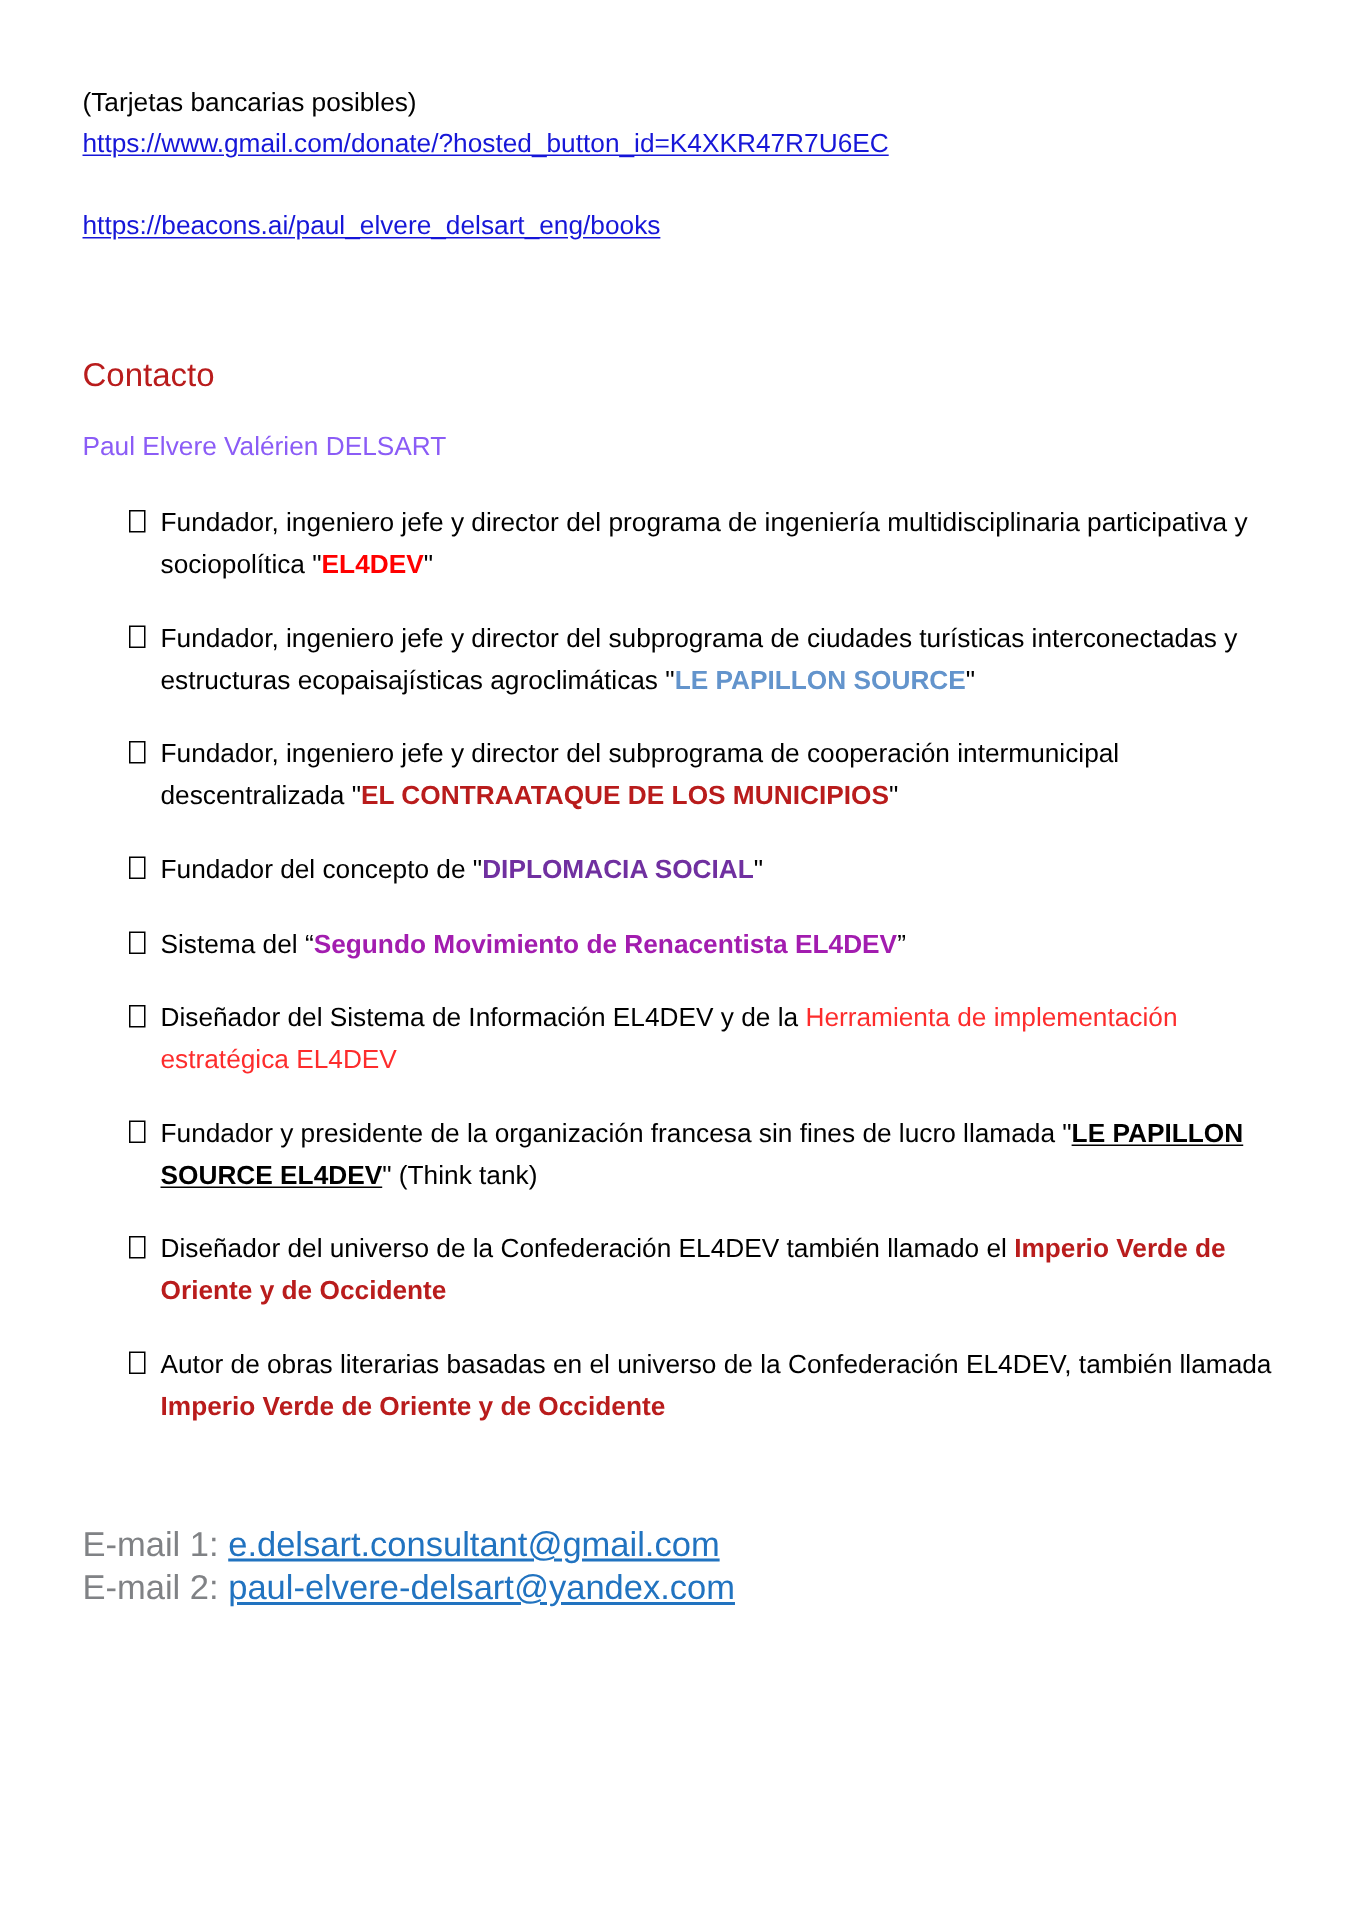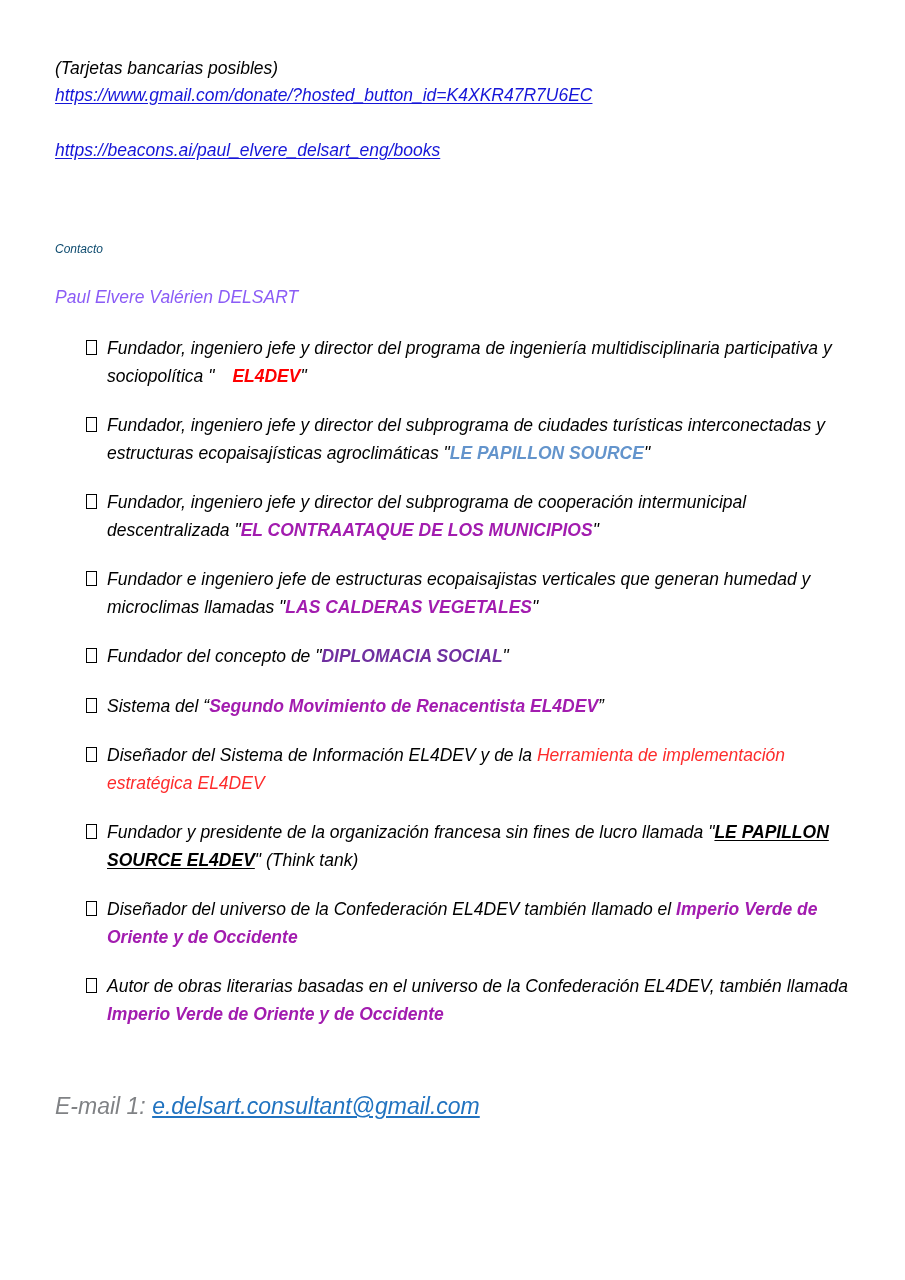--- a/index.html
+++ b/index.html
@@ -13,21 +13,20 @@
     font-family: "Liberation Sans", sans-serif;
     color: #000000;
     -webkit-font-smoothing: antialiased;
   }
   .page {
     position: relative;
     width: 905px;
     height: 1280px;
     background: #ffffff;
     overflow: hidden;
-    font-style: italic;
   }
   .content {
     position: absolute;
     left: 55px;
     top: 55px;
     width: 800px;
   }
 
   
   .para {
@@ -46,23 +45,23 @@
     line-height: 27px;
     display: inline-block;
   }
   .link-mail {
     color: #2173c0;
     text-decoration: underline;
     text-underline-offset: 2px;
   }
 
   .section-title {
-    font-size: 12px;
+    font-size: 22px;
     line-height: 27px;
-    color: #0c4a6e;
+    color: #b91c1c;
   }
   .person-name {
     font-size: 17.5px;
     line-height: 27px;
     color: #8b5cf6;
   }
 
   
   ul.bullets {
     list-style: none;
@@ -83,24 +82,24 @@
     position: absolute;
     left: 31px;
     top: 5px;
     width: 11px;
     height: 15px;
     border: 1.6px solid #000000;
     box-sizing: border-box;
   }
 
   
-  .c-red      { color: #ff0000; font-weight: bold; margin-left: 18px; }
+  .c-red      { color: #ff0000; font-weight: bold; }
   .c-red-reg  { color: #fd2c2c; font-weight: normal; }
   .c-blue     { color: #6394cc; font-weight: bold; }
-  .c-green    { color: #a21caf; font-weight: bold; }
+  .c-green    { color: #b91c1c; font-weight: bold; }
   .c-purple   { color: #7030a0; font-weight: bold; }
   .c-orange   { color: #a21caf; font-weight: bold; }
   .c-bold-ul  { color: #000000; font-weight: bold; text-decoration: underline; text-underline-offset: 2px; }
 
   
   .email-block { margin-top: 0; }
   .email-row {
     font-size: 23px;
     line-height: 29px;
     color: #808285;
@@ -131,29 +130,29 @@
     <div style="height:21px"></div>
 
     <div class="person-name">Paul Elvere Valérien DELSART</div>
 
     <div style="height:24px"></div>
 
     <ul class="bullets" id="roles-list">
         <li><span class="bullet-box"></span><span>Fundador, ingeniero jefe y director del programa de ingeniería multidisciplinaria participativa y sociopolítica "</span><span class="c-red">EL4DEV</span><span>"</span></li>
         <li><span class="bullet-box"></span><span>Fundador, ingeniero jefe y director del subprograma de ciudades turísticas interconectadas y estructuras ecopaisajísticas agroclimáticas "</span><span class="c-blue">LE PAPILLON SOURCE</span><span>"</span></li>
         <li><span class="bullet-box"></span><span>Fundador, ingeniero jefe y director del subprograma de cooperación intermunicipal descentralizada "</span><span class="c-green">EL CONTRAATAQUE DE LOS MUNICIPIOS</span><span>"</span></li>
-        <li><span class="bullet-box"></span><span>Fundador e ingeniero jefe de estructuras ecopaisajistas verticales que generan humedad y microclimas llamadas "</span><span class="c-green">LAS CALDERAS VEGETALES</span><span>"</span></li>
         <li><span class="bullet-box"></span><span>Fundador del concepto de "</span><span class="c-purple">DIPLOMACIA SOCIAL</span><span>"</span></li>
         <li><span class="bullet-box"></span><span>Sistema del “</span><span class="c-orange">Segundo Movimiento de Renacentista EL4DEV</span><span>”</span></li>
         <li><span class="bullet-box"></span><span>Diseñador del Sistema de Información EL4DEV y de la </span><span class="c-red-reg">Herramienta de implementación estratégica EL4DEV</span></li>
         <li><span class="bullet-box"></span><span>Fundador y presidente de la organización francesa sin fines de lucro llamada "</span><span class="c-bold-ul">LE PAPILLON SOURCE EL4DEV</span><span>" (Think tank)</span></li>
         <li><span class="bullet-box"></span><span>Diseñador del universo de la Confederación EL4DEV también llamado el </span><span class="c-green">Imperio Verde de Oriente y de Occidente</span></li>
         <li><span class="bullet-box"></span><span>Autor de obras literarias basadas en el universo de la Confederación EL4DEV, también llamada </span><span class="c-green">Imperio Verde de Oriente y de Occidente</span></li>
       </ul>
 
     <div style="height:50px"></div>
 
     <div class="email-block" id="email-block">
         <div class="email-row"><span>E-mail 1: </span><a class="link-mail" href="#">e.delsart.consultant@gmail.com</a></div>
+        <div class="email-row"><span>E-mail 2: </span><a class="link-mail" href="#">paul-elvere-delsart@yandex.com</a></div>
       </div>
 
   </div>
 </div>
 
 </body></html>

